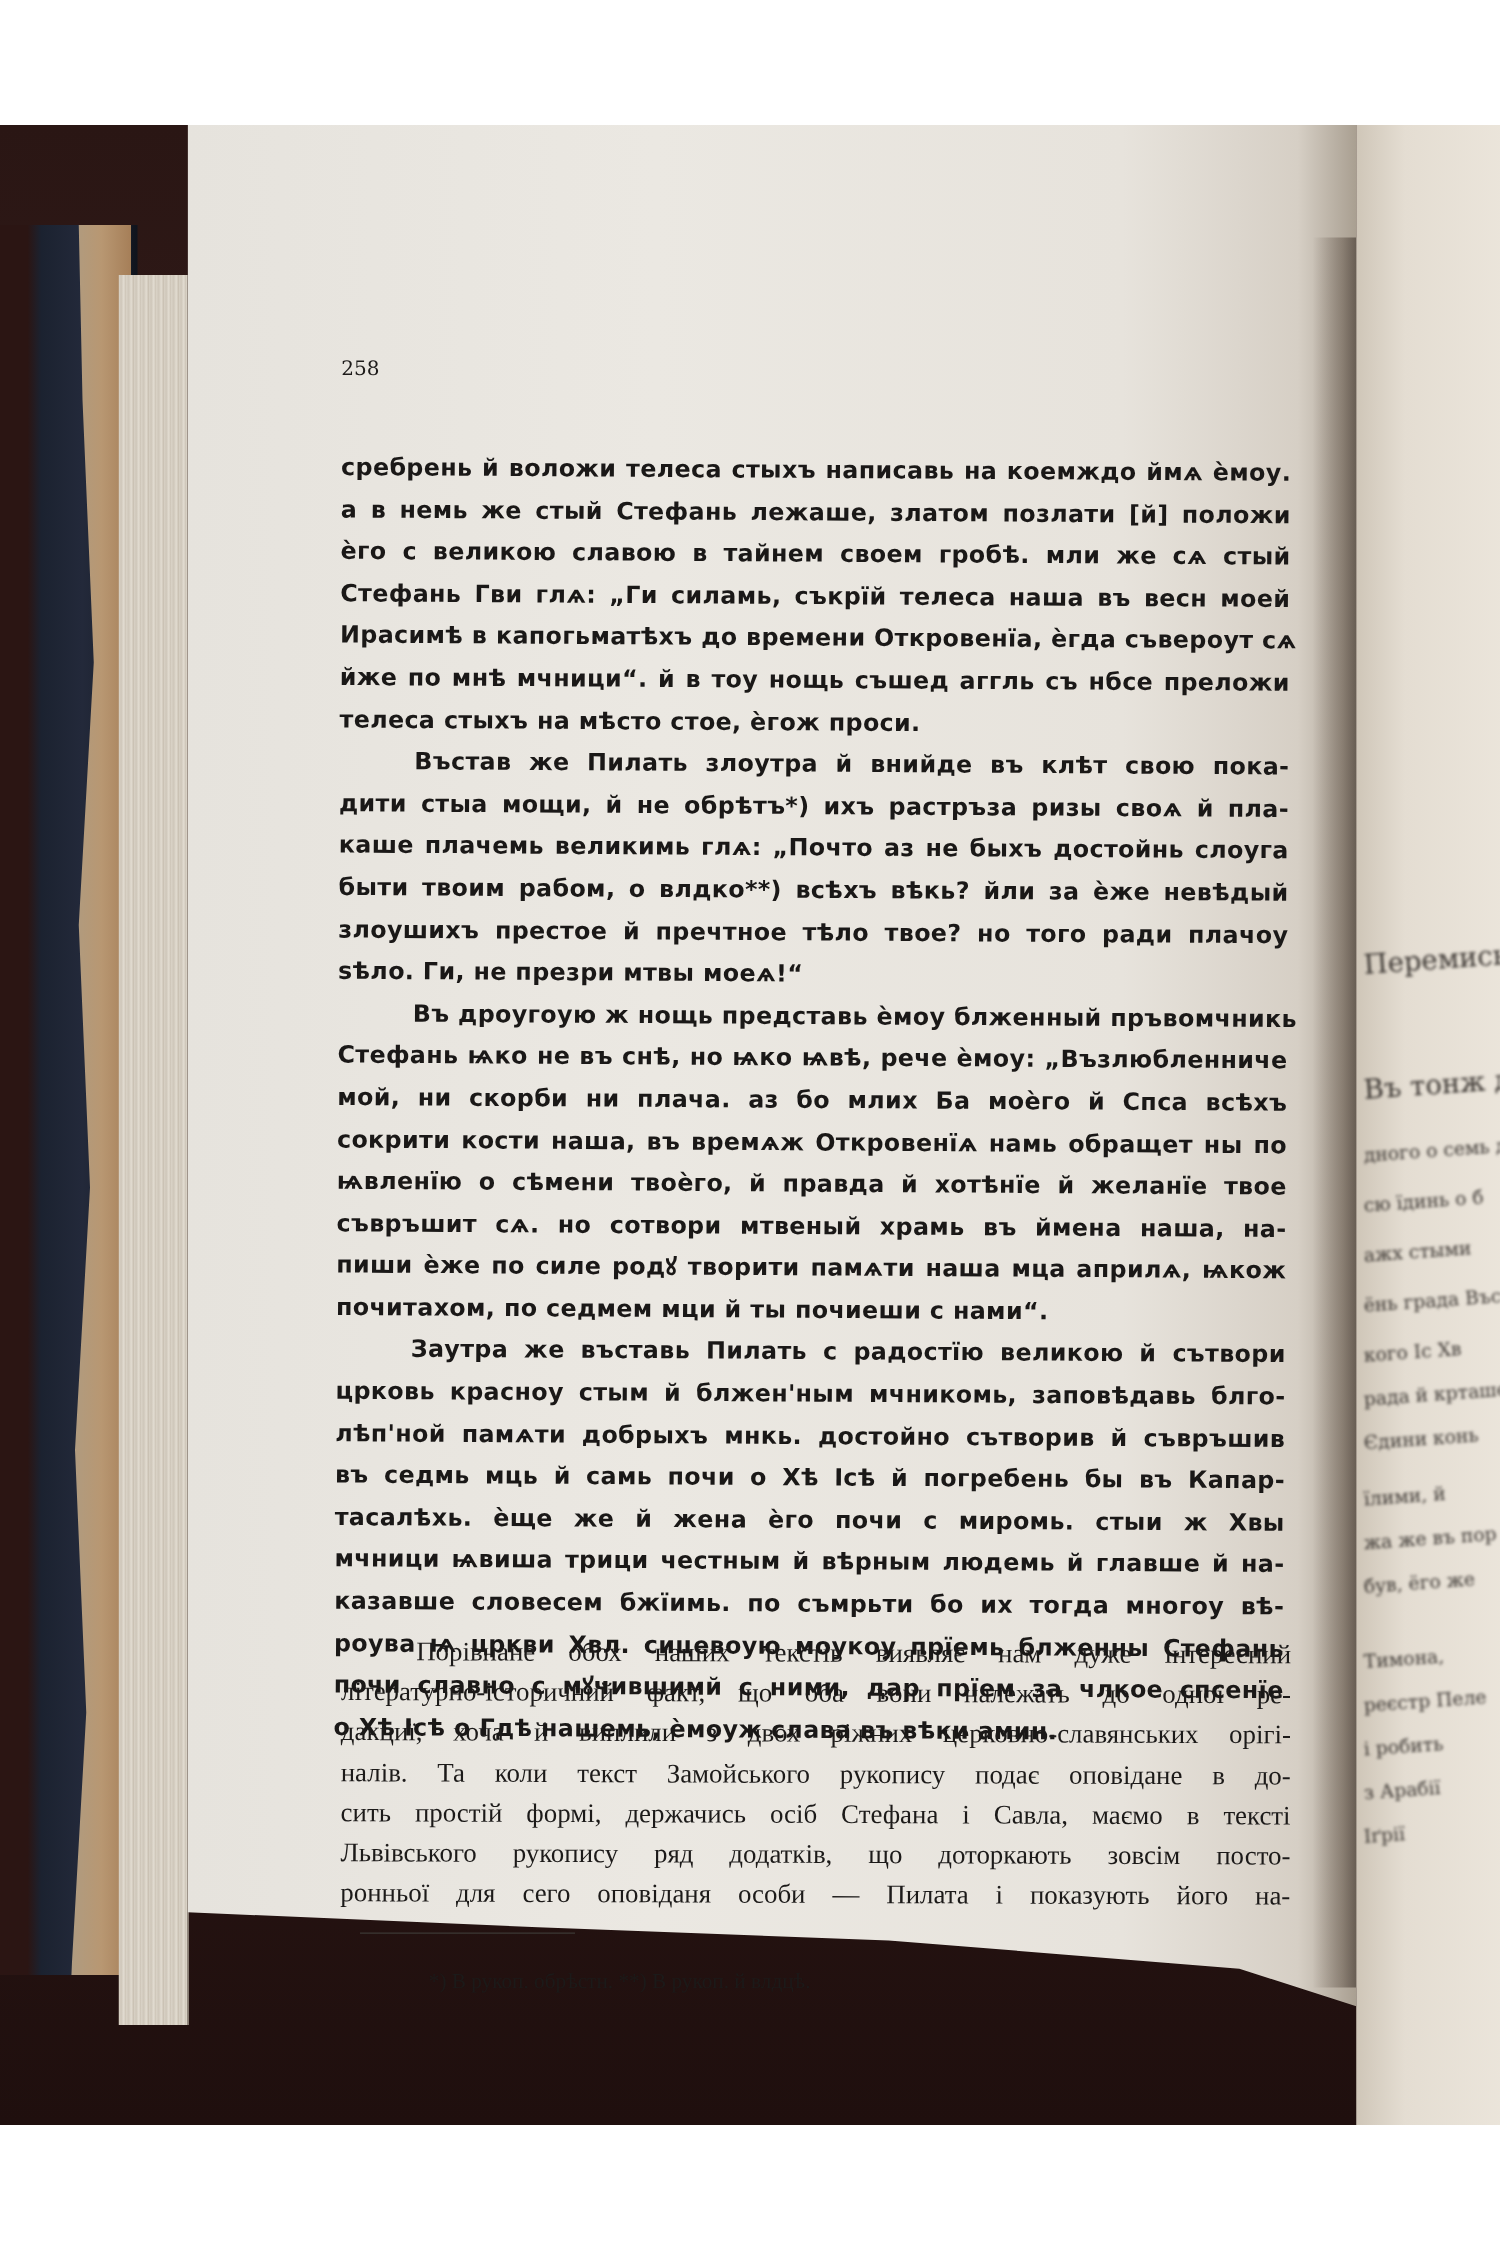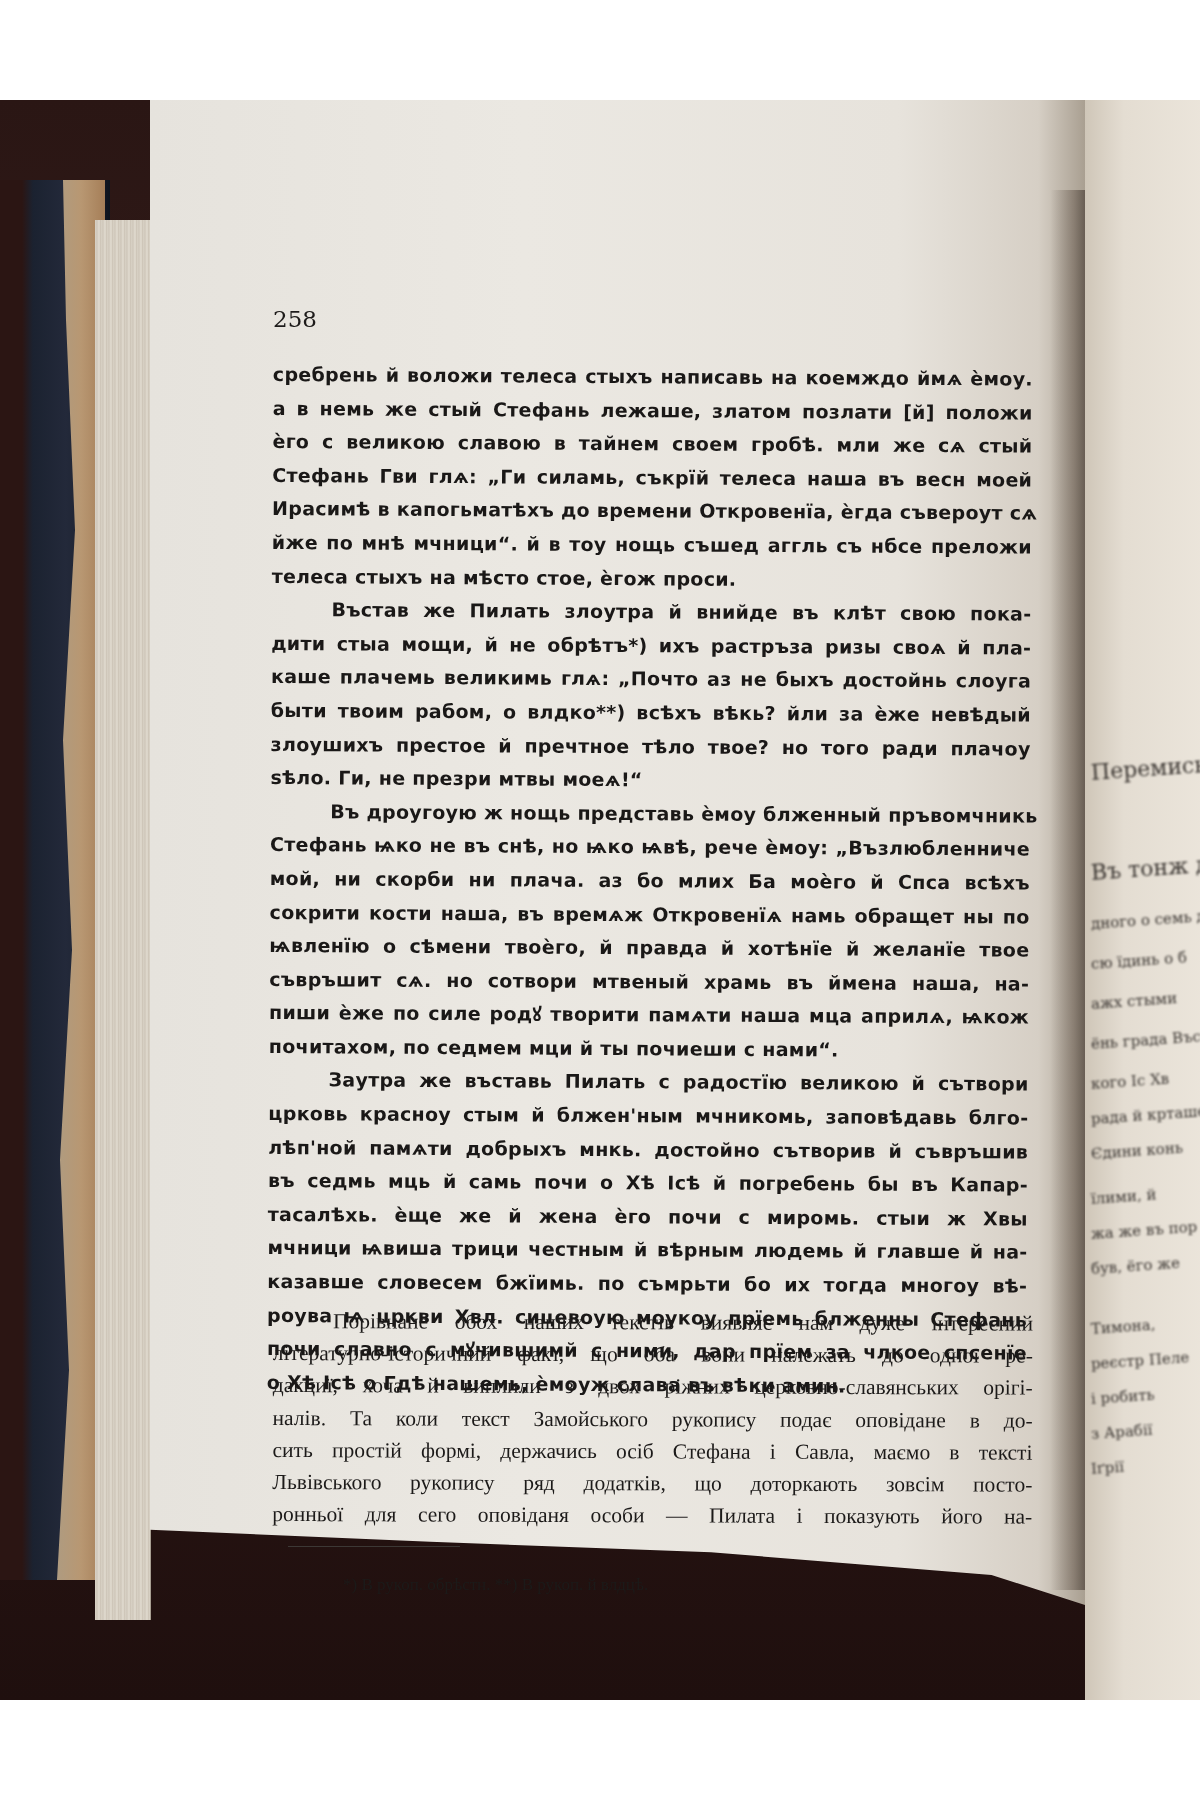--- a/index.html
+++ b/index.html
@@ -42,22 +42,22 @@
     position: absolute; left: 1085px; top: 100px; width: 130px; height: 1600px;
     background: linear-gradient(90deg, #cfc6b8 0%, #e4ddd2 30%, #ece6dc 100%);
     overflow: hidden;
   }
   .right-frag {
     position: absolute; left: 6px; font-size: 15px; color: #3b3632; white-space: nowrap;
     filter: blur(1.1px); transform: rotate(-4deg); transform-origin: left;
   }
   .right-frag.big { font-size: 22px; }
   .page-number {
-    position: absolute; left: 273px; top: 306px;
-    font-family: "DejaVu Serif", serif; font-size: 23px; color: #1d1b1a;
+    position: absolute; left: 273px; top: 285px;
+    font-family: "DejaVu Serif", serif; font-size: 16px; color: #1d1b1a;
   }
   .church-text {
     position: absolute; left: 273px; top: 358px; width: 760px;
     font-family: "DejaVu Sans", sans-serif; font-weight: bold;
     font-size: 19px; line-height: 33.6px; letter-spacing: 0.3px;
     color: #1a1817; text-align: justify; transform: rotate(0.35deg); transform-origin: left top;
   }
   .church-text .line { display: block; white-space: nowrap; text-align-last: justify; text-align: justify; }
   .church-text .indent { padding-left: 60px; }
   .church-text .last { text-align-last: left; }

